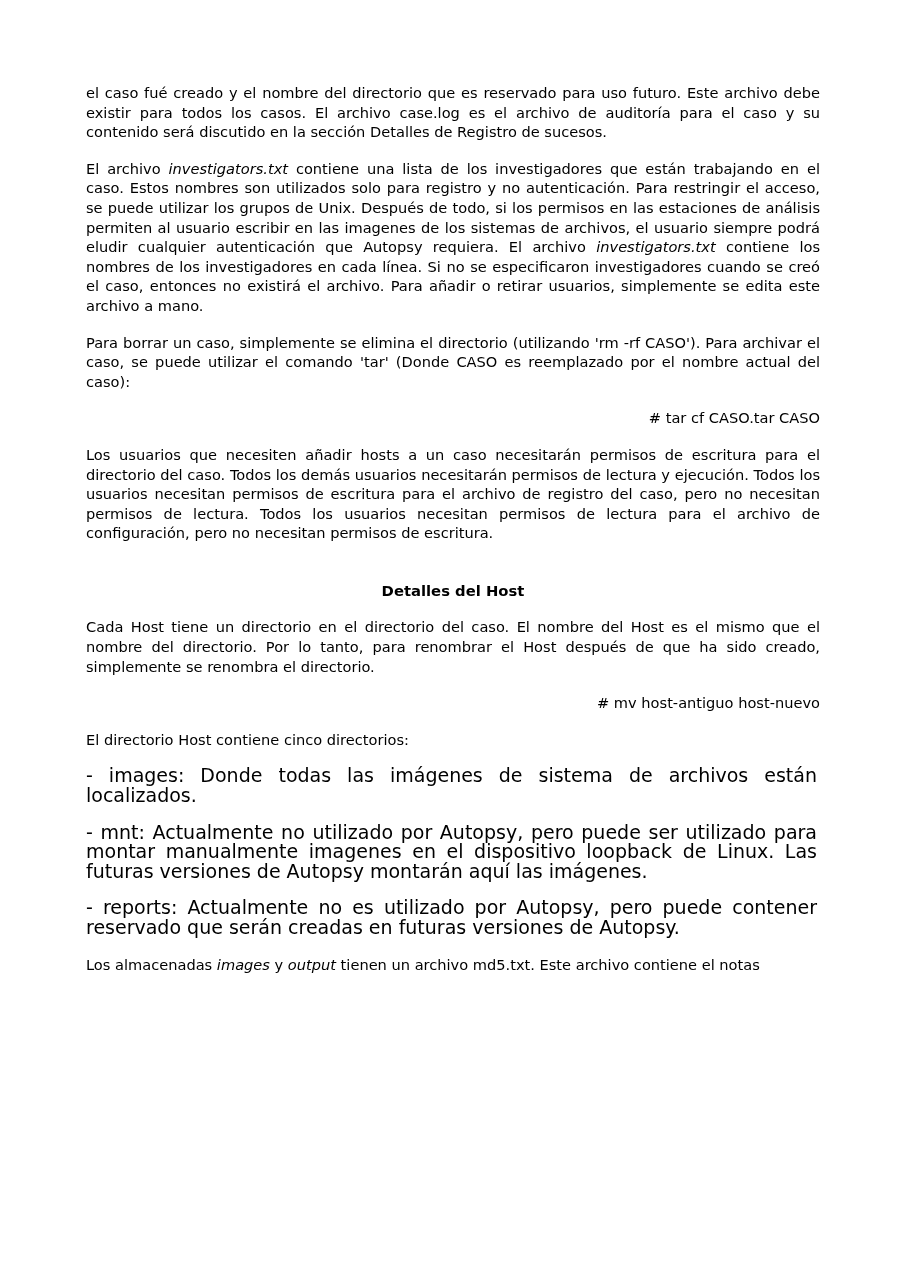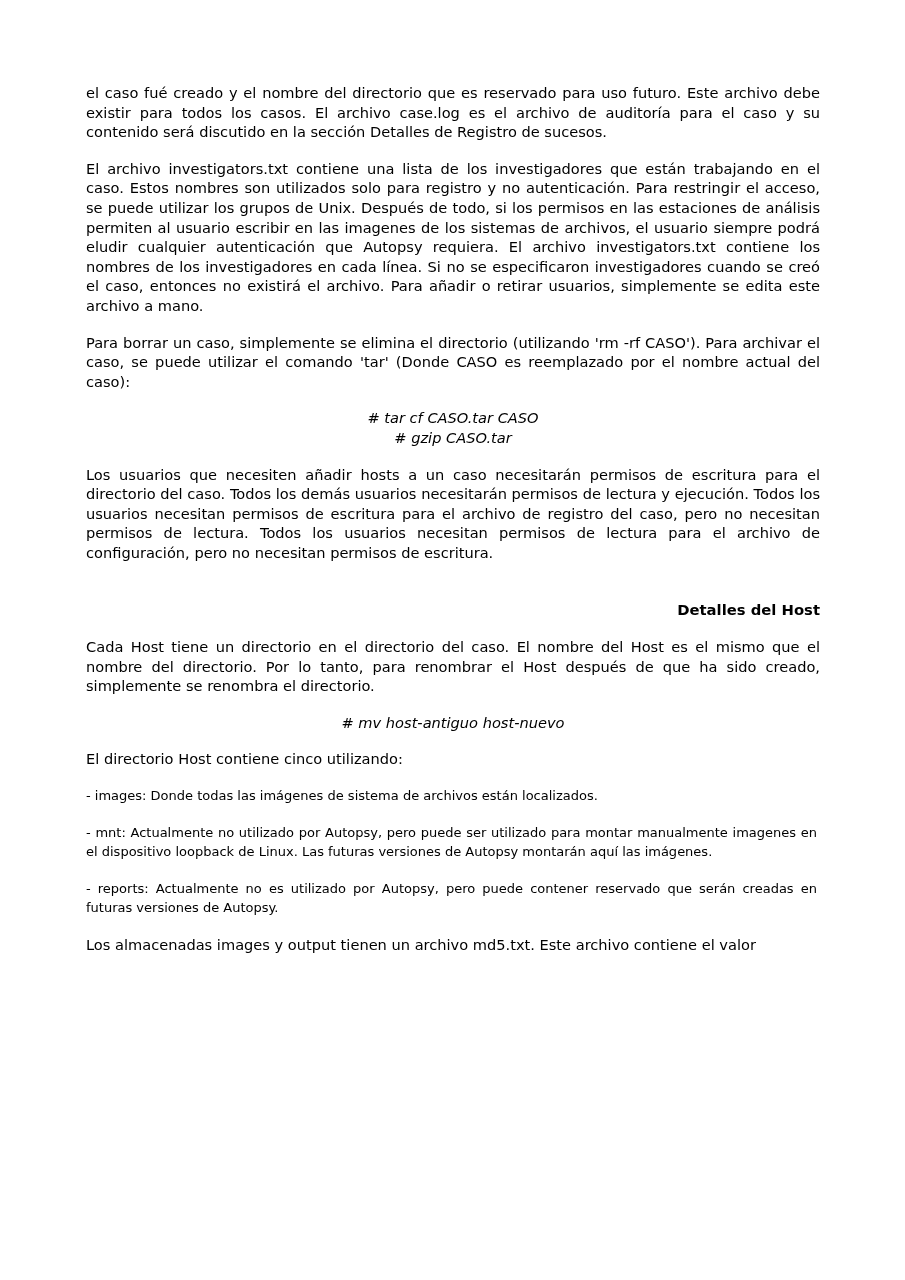--- a/index.html
+++ b/index.html
@@ -32,85 +32,84 @@
     font-size: 14.6px;
     line-height: 19.6px;
     text-align: justify;
     text-justify: inter-word;
     hyphens: none;
   }
   p.para:last-child {
     margin-bottom: 0;
   }
   .italic {
+    font-style: italic;
   }
   p.cmd {
     margin: 0;
     font-size: 14.6px;
     line-height: 19.6px;
-    font-style: italic;
-    text-align: center;
+    text-align: right;
   }
   .cmdblock {
     margin: 0 0 17px 0;
   }
   h2.heading {
     margin: 0 0 17px 0;
     padding: 0;
     font-size: 14.8px;
     line-height: 19.6px;
     font-weight: bold;
-    text-align: right;
+    text-align: center;
   }
   .spacer-before-heading {
     height: 21px;
   }
   p.listitem {
     margin: 0 3px 17px 0;
-    font-size: 13px;
+    font-size: 19px;
     line-height: 19.6px;
     text-align: justify;
     text-justify: inter-word;
   }
 </style>
 </head>
 <body>
 
 <div class="page">
   <div class="content">
 
     <p class="para">el caso fué creado y el nombre del directorio que es reservado para uso futuro. Este archivo debe existir para todos los casos. El archivo case.log es el archivo de auditoría para el caso y su contenido será discutido en la sección Detalles de Registro de sucesos.</p>
 
     <p class="para"><span>El archivo </span><span class="italic">investigators.txt</span><span> contiene una lista de los investigadores que están trabajando en el caso. Estos nombres son utilizados solo para registro y no autenticación. Para restringir el acceso, se puede utilizar los grupos de Unix. Después de todo, si los permisos en las estaciones de análisis permiten al usuario escribir en las imagenes de los sistemas de archivos, el usuario siempre podrá eludir cualquier autenticación que Autopsy requiera. El archivo </span><span class="italic">investigators.txt</span><span> contiene los nombres de los investigadores en cada línea. Si no se especificaron investigadores cuando se creó el caso, entonces no existirá el archivo. Para añadir o retirar usuarios, simplemente se edita este archivo a mano.</span></p>
 
     <p class="para">Para borrar un caso, simplemente se elimina el directorio (utilizando 'rm -rf CASO'). Para archivar el caso, se puede utilizar el comando 'tar' (Donde CASO es reemplazado por el nombre actual del caso):</p>
 
     <div class="cmdblock">
       <p class="cmd"># tar cf CASO.tar CASO</p>
-      <p class="cmd"># gzip CASO.tar</p>
     </div>
 
     <p class="para">Los usuarios que necesiten añadir hosts a un caso necesitarán permisos de escritura para el directorio del caso. Todos los demás usuarios necesitarán permisos de lectura y ejecución. Todos los usuarios necesitan permisos de escritura para el archivo de registro del caso, pero no necesitan permisos de lectura. Todos los usuarios necesitan permisos de lectura para el archivo de configuración, pero no necesitan permisos de escritura.</p>
 
     <div class="spacer-before-heading"></div>
 
     <h2 class="heading">Detalles del Host</h2>
 
     <p class="para">Cada Host tiene un directorio en el directorio del caso. El nombre del Host es el mismo que el nombre del directorio. Por lo tanto, para renombrar el Host después de que ha sido creado, simplemente se renombra el directorio.</p>
 
     <div class="cmdblock">
       <p class="cmd"># mv host-antiguo host-nuevo</p>
     </div>
 
-    <p class="para">El directorio Host contiene cinco utilizando:</p>
+    <p class="para">El directorio Host contiene cinco directorios:</p>
 
     <p class="listitem">- images: Donde todas las imágenes de sistema de archivos están localizados.</p>
 
 
     <p class="listitem">- mnt: Actualmente no utilizado por Autopsy, pero puede ser utilizado para montar manualmente imagenes en el dispositivo loopback de Linux. Las futuras versiones de Autopsy montarán aquí las imágenes.</p>
 
 
     <p class="listitem">- reports: Actualmente no es utilizado por Autopsy, pero puede contener reservado que serán creadas en futuras versiones de Autopsy.</p>
 
-    <p class="para"><span>Los almacenadas </span><span class="italic">images</span><span> y </span><span class="italic">output</span><span> tienen un archivo md5.txt. Este archivo contiene el valor</span></p>
+    <p class="para"><span>Los almacenadas </span><span class="italic">images</span><span> y </span><span class="italic">output</span><span> tienen un archivo md5.txt. Este archivo contiene el notas</span></p>
 
   </div>
 </div>
 
 </body></html>

